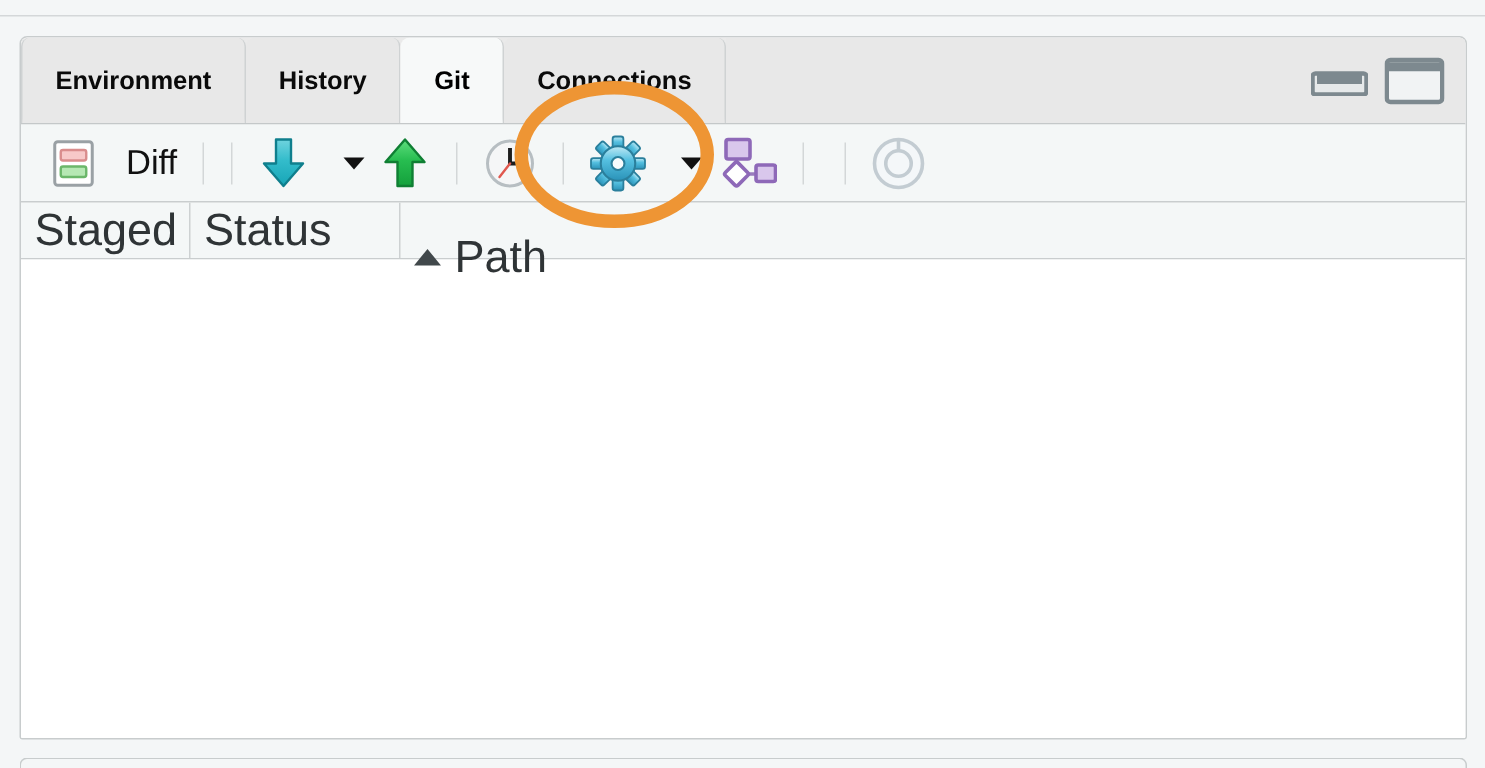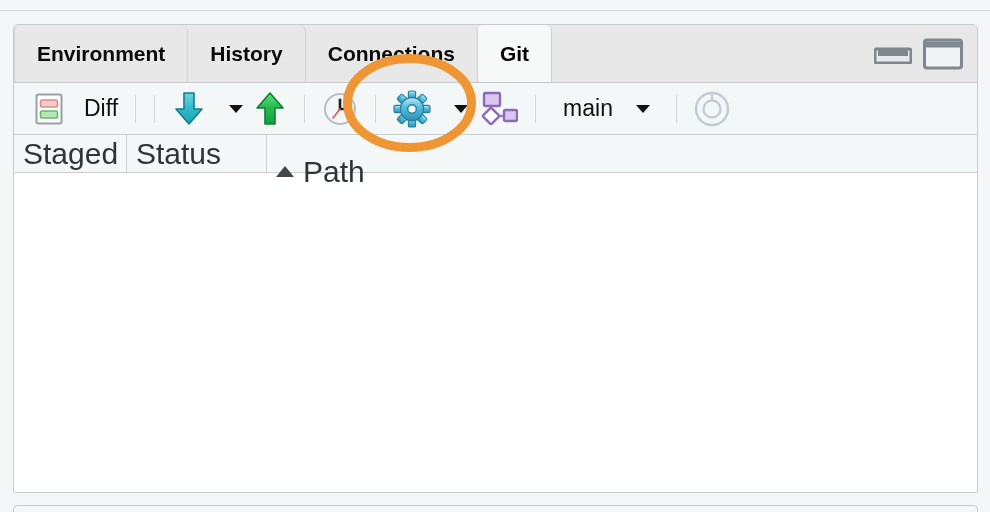--- a/index.html
+++ b/index.html
@@ -55,21 +55,21 @@
   }
 
   .tab {
     position: relative;
     height: 57px;
     box-sizing: border-box;
     display: flex;
     align-items: center;
     justify-content: center;
     padding: 0 22px;
-    font-size: 21px;
+    font-size: 17px;
     font-weight: bold;
     color: #0a0a0a;
     background: #e8e8e8;
     border-right: 1px solid #cfd2d3;
     border-top-left-radius: 6px;
     border-top-right-radius: 6px;
     white-space: nowrap;
     letter-spacing: 0px;
   }
   .tab:first-child { border-left: 1px solid #cfd2d3; }
@@ -215,26 +215,26 @@
     <div class="tabstrip">
 
       <div class="tab">
         <span>Environment</span>
       </div>
 
       <div class="tab">
         <span>History</span>
       </div>
 
+      <div class="tab active">
+        <span>Git</span>
+      </div>
+
       <div class="tab">
         <span>Connections</span>
-      </div>
-
-      <div class="tab active">
-        <span>Git</span>
       </div>
 
 
       <div class="tabstrip-filler">
         <span class="pane-btn">
           <svg width="38" height="20" viewBox="0 0 38 20">
             <rect x="1" y="5" width="36" height="14" rx="2" fill="#e6e9ea" stroke="#7d898f" stroke-width="3"></rect>
             <rect x="4" y="6" width="30" height="6" fill="#7d898f"></rect>
           </svg>
         </span>
@@ -346,24 +346,20 @@
             <line x1="19" y1="26" x2="26" y2="26" stroke="#9a7dbe" stroke-width="2.4"></line>
             <rect x="6" y="3" width="16" height="13" rx="1.5" fill="#d9c7ec" stroke="#8e69b8" stroke-width="2.4"></rect>
             <rect x="26" y="20" width="13" height="11" rx="1.5" fill="#d9c7ec" stroke="#8e69b8" stroke-width="2.4"></rect>
             <rect x="7" y="20" width="12" height="12" rx="1.5" fill="#ffffff" stroke="#8e69b8" stroke-width="2.4" transform="rotate(45 13 26)"></rect>
           </svg>
         </span>
       </div>
 
       <div class="tb-sep"></div>
 
-      <div class="tb-item" style="padding-left:16px;">
-        <span class="branch-label">main</span>
-        <span class="caret"></span>
-      </div>
 
       <div class="tb-sep" style="margin-left:18px;"></div>
 
       <div class="tb-item" style="padding-left:6px;">
         <span class="icon">
           <svg width="40" height="40" viewBox="0 0 40 40">
             <circle cx="20" cy="20" r="16" fill="#f4f7f9" stroke="#c3ccd2" stroke-width="2.4"></circle>
             <circle cx="20" cy="20" r="8.5" fill="none" stroke="#c3ccd2" stroke-width="2.4"></circle>
             <path d="M20 4 L20 12" stroke="#c3ccd2" stroke-width="2.4"></path>
           </svg>

